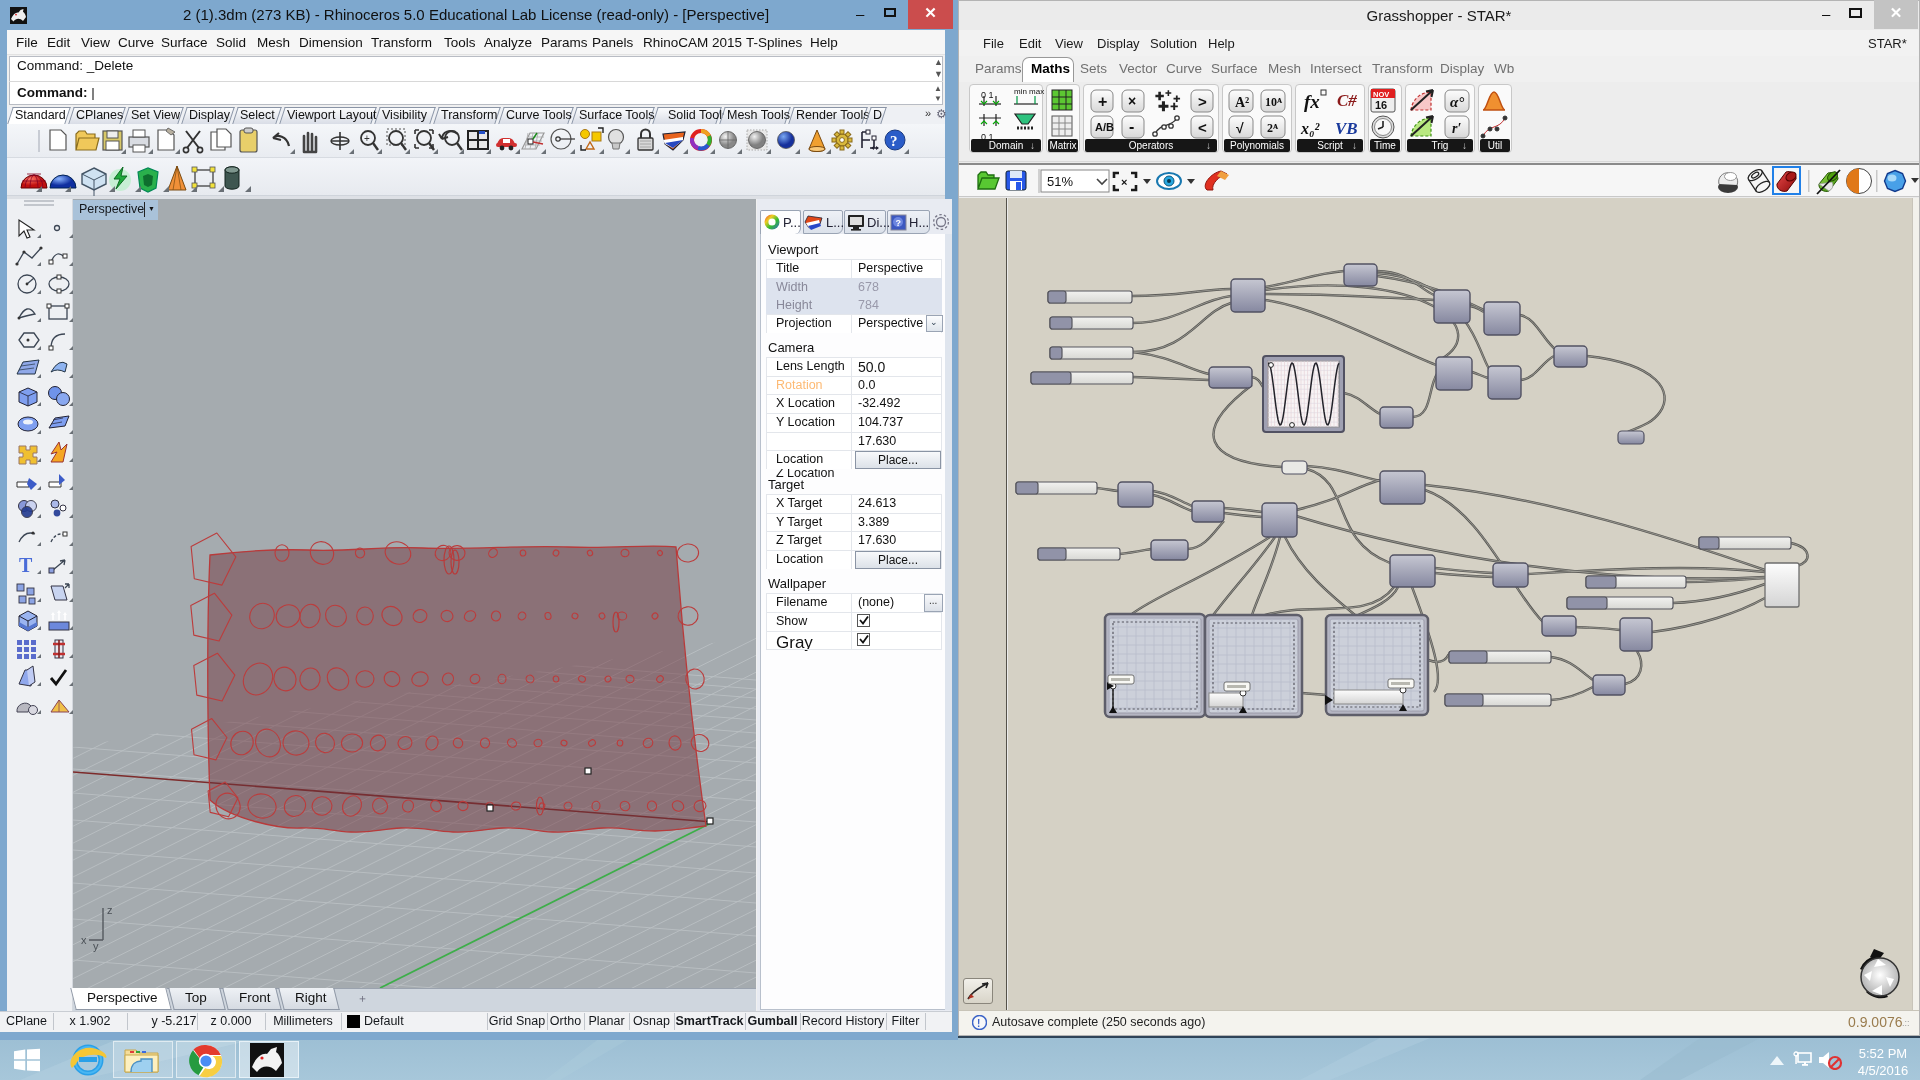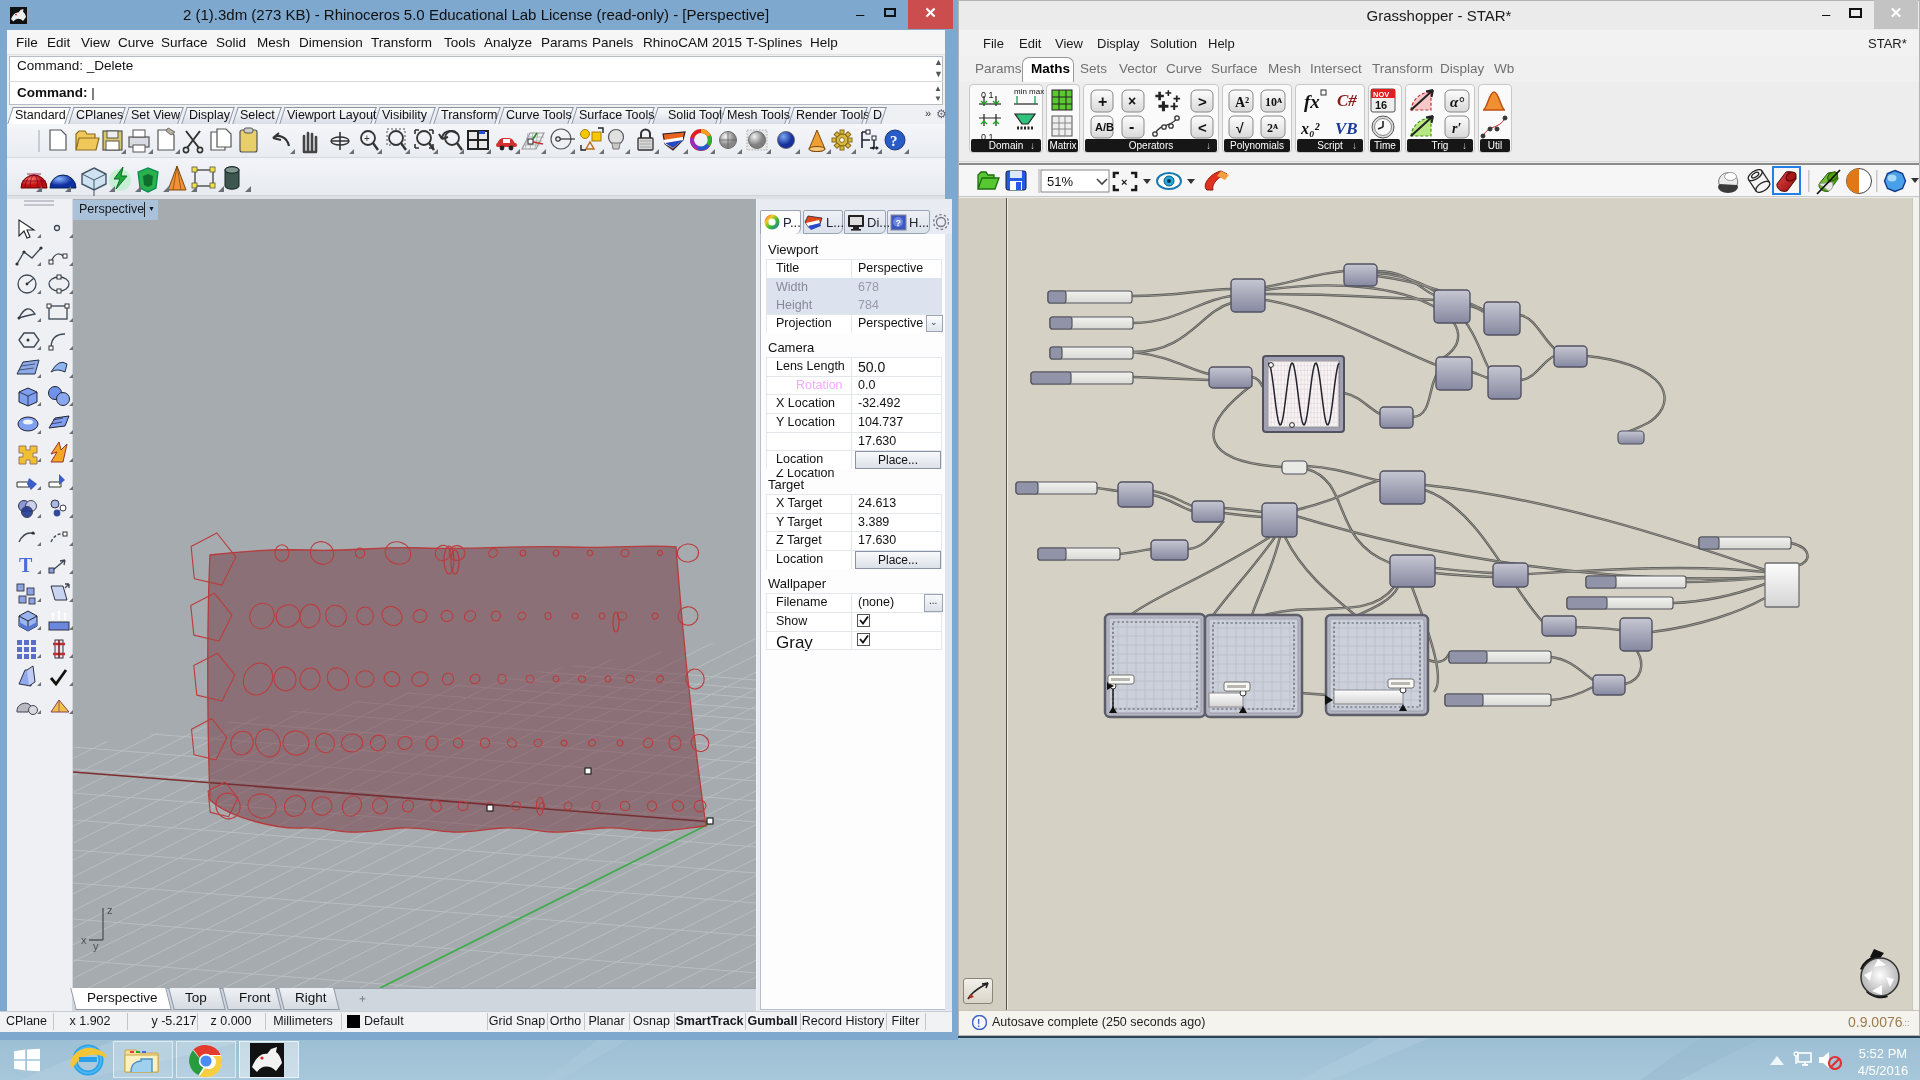--- a/index.html
+++ b/index.html
@@ -813,21 +813,21 @@
 <div class="tx" style="left:858px;top:316px;font-size:12.5px;color:#111;">Perspective</div>
 <div class="ab" style="left:926px;top:315px;width:17px;height:17px;background:linear-gradient(180deg,#fcfdfe,#dfe5ec);border:1px solid #9aa4b4;"></div>
 <div class="tx" style="left:930px;top:317px;font-size:9px;color:#345;">⌄</div>
 <div class="tx" style="left:768px;top:340px;font-size:13px;color:#111;">Camera</div>
 <div class="ab" style="left:766px;top:357px;width:176px;height:19px;border:1px solid #e3e6eb;border-bottom:none;background:#fff;"></div>
 <div class="ab" style="left:851px;top:357px;width:1px;height:19px;background:#e3e6eb;"></div>
 <div class="tx" style="left:776px;top:359px;font-size:12.5px;color:#111;">Lens Length</div>
 <div class="tx" style="left:858px;top:359px;font-size:14px;color:#111;">50.0</div>
 <div class="ab" style="left:766px;top:376px;width:176px;height:19px;border:1px solid #e3e6eb;border-bottom:none;background:#fff;"></div>
 <div class="ab" style="left:851px;top:376px;width:1px;height:19px;background:#e3e6eb;"></div>
-<div class="tx" style="left:776px;top:378px;font-size:12.5px;color:#f0abfc;margin-left:20px;">Rotation</div>
+<div class="tx" style="left:776px;top:378px;font-size:12.5px;color:#fdba74;">Rotation</div>
 <div class="tx" style="left:858px;top:378px;font-size:12.5px;color:#111;">0.0</div>
 <div class="ab" style="left:766px;top:394px;width:176px;height:19px;border:1px solid #e3e6eb;border-bottom:none;background:#fff;"></div>
 <div class="ab" style="left:851px;top:394px;width:1px;height:19px;background:#e3e6eb;"></div>
 <div class="tx" style="left:776px;top:396px;font-size:12.5px;color:#111;">X Location</div>
 <div class="tx" style="left:858px;top:396px;font-size:12.5px;color:#111;">-32.492</div>
 <div class="ab" style="left:766px;top:413px;width:176px;height:19px;border:1px solid #e3e6eb;border-bottom:none;background:#fff;"></div>
 <div class="ab" style="left:851px;top:413px;width:1px;height:19px;background:#e3e6eb;"></div>
 <div class="tx" style="left:776px;top:415px;font-size:12.5px;color:#111;">Y Location</div>
 <div class="tx" style="left:858px;top:415px;font-size:12.5px;color:#111;">104.737</div>
 <div class="ab" style="left:766px;top:432px;width:176px;height:19px;border:1px solid #e3e6eb;border-bottom:none;background:#fff;"></div>

